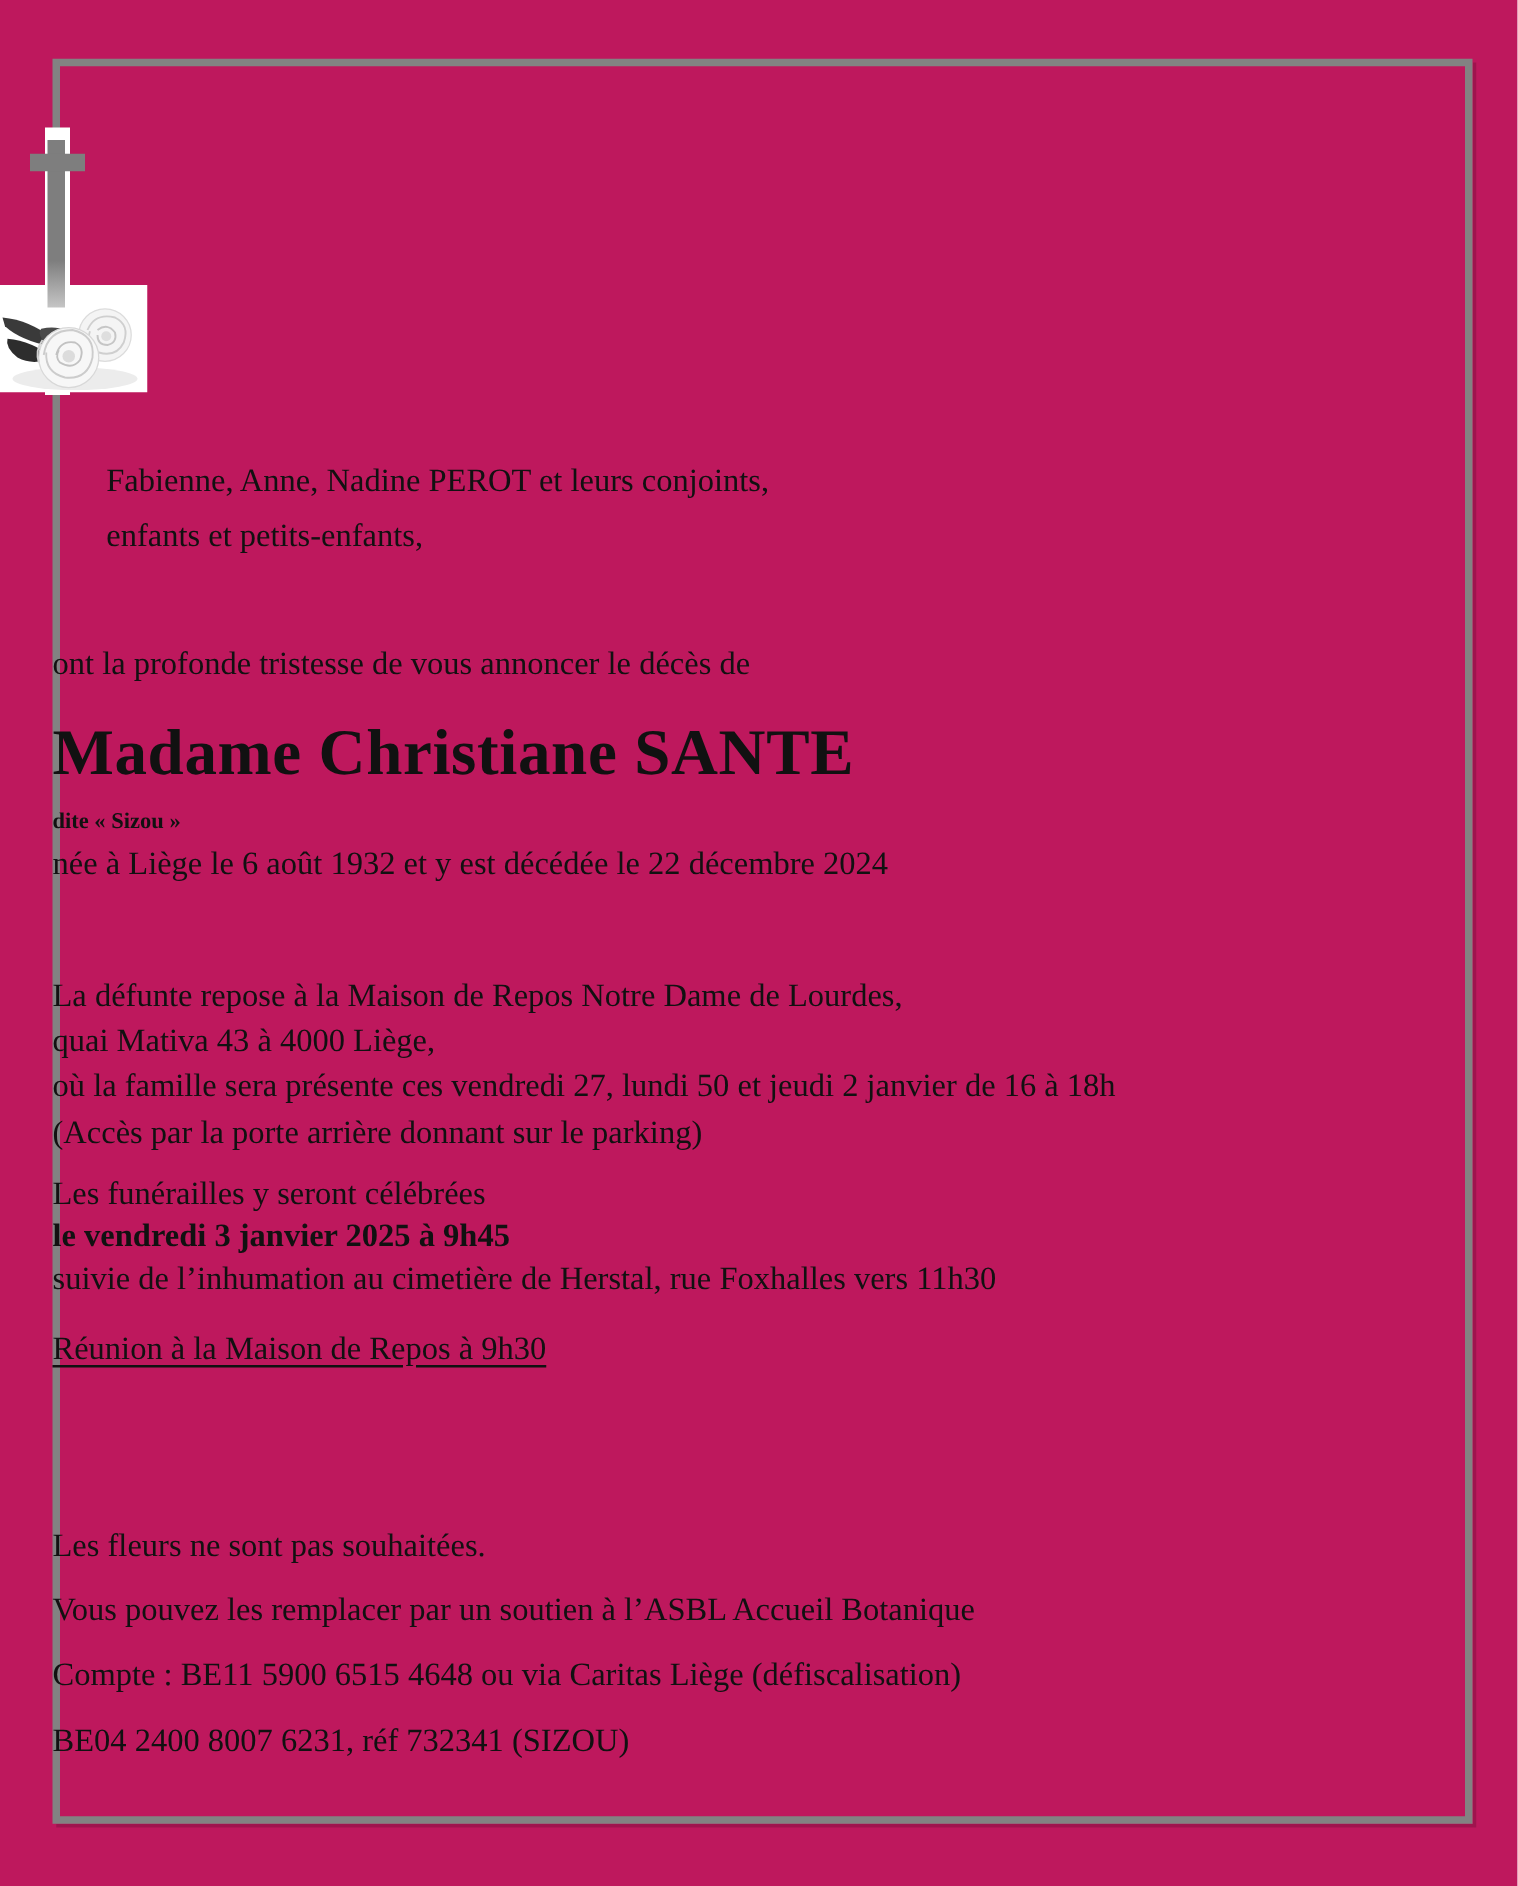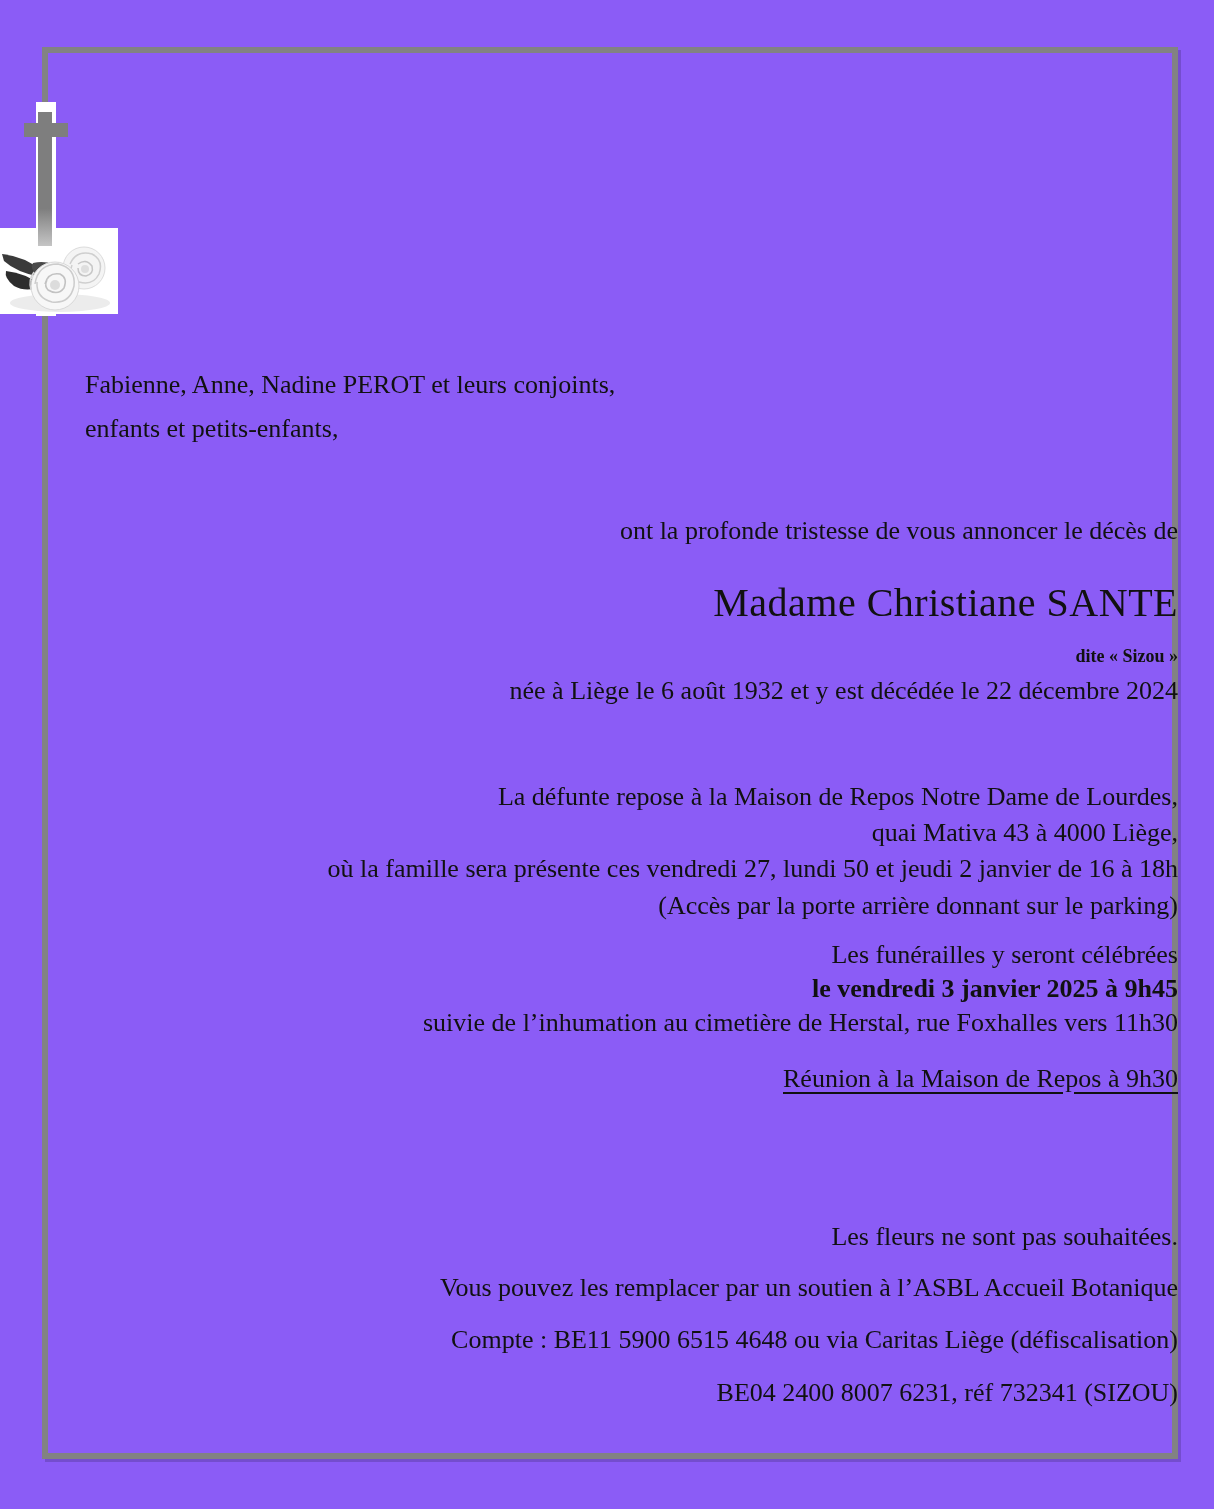--- a/index.html
+++ b/index.html
@@ -4,21 +4,21 @@
 <style>
   html, body {
     margin: 0;
     padding: 0;
     background: #ffffff;
   }
   .page {
     position: relative;
     width: 1214px;
     height: 1509px;
-    background: #8b5cf6;
+    background: #be185d;
     overflow: hidden;
     font-family: "Liberation Serif", "DejaVu Serif", serif;
     color: #111111;
   }
   
   .frame {
     position: absolute;
     left: 42px;
     top: 47px;
     width: 1136px;
@@ -62,39 +62,39 @@
     top: 228px;
     width: 118px;
     height: 86px;
     z-index: 3;
   }
   
   .line {
     position: absolute;
     left: 42px;
     width: 1136px;
-    text-align: right;
+    text-align: left;
     font-size: 26px;
     line-height: 34px;
     white-space: nowrap;
   }
   .line.left {
     left: 85px;
     width: auto;
     text-align: left;
   }
   .line.bold { font-weight: bold; }
   .line.underline {
     text-decoration: underline;
     text-underline-offset: 5px;
   }
   .line.title {
-    font-size: 40px;
+    font-size: 52px;
     line-height: 58px;
-    font-weight: normal;
+    font-weight: bold;
     letter-spacing: 0.5px;
   }
   .line.subtitle {
     font-size: 18px;
     font-weight: bold;
   }
 </style>
 </head>
 <body>
 

